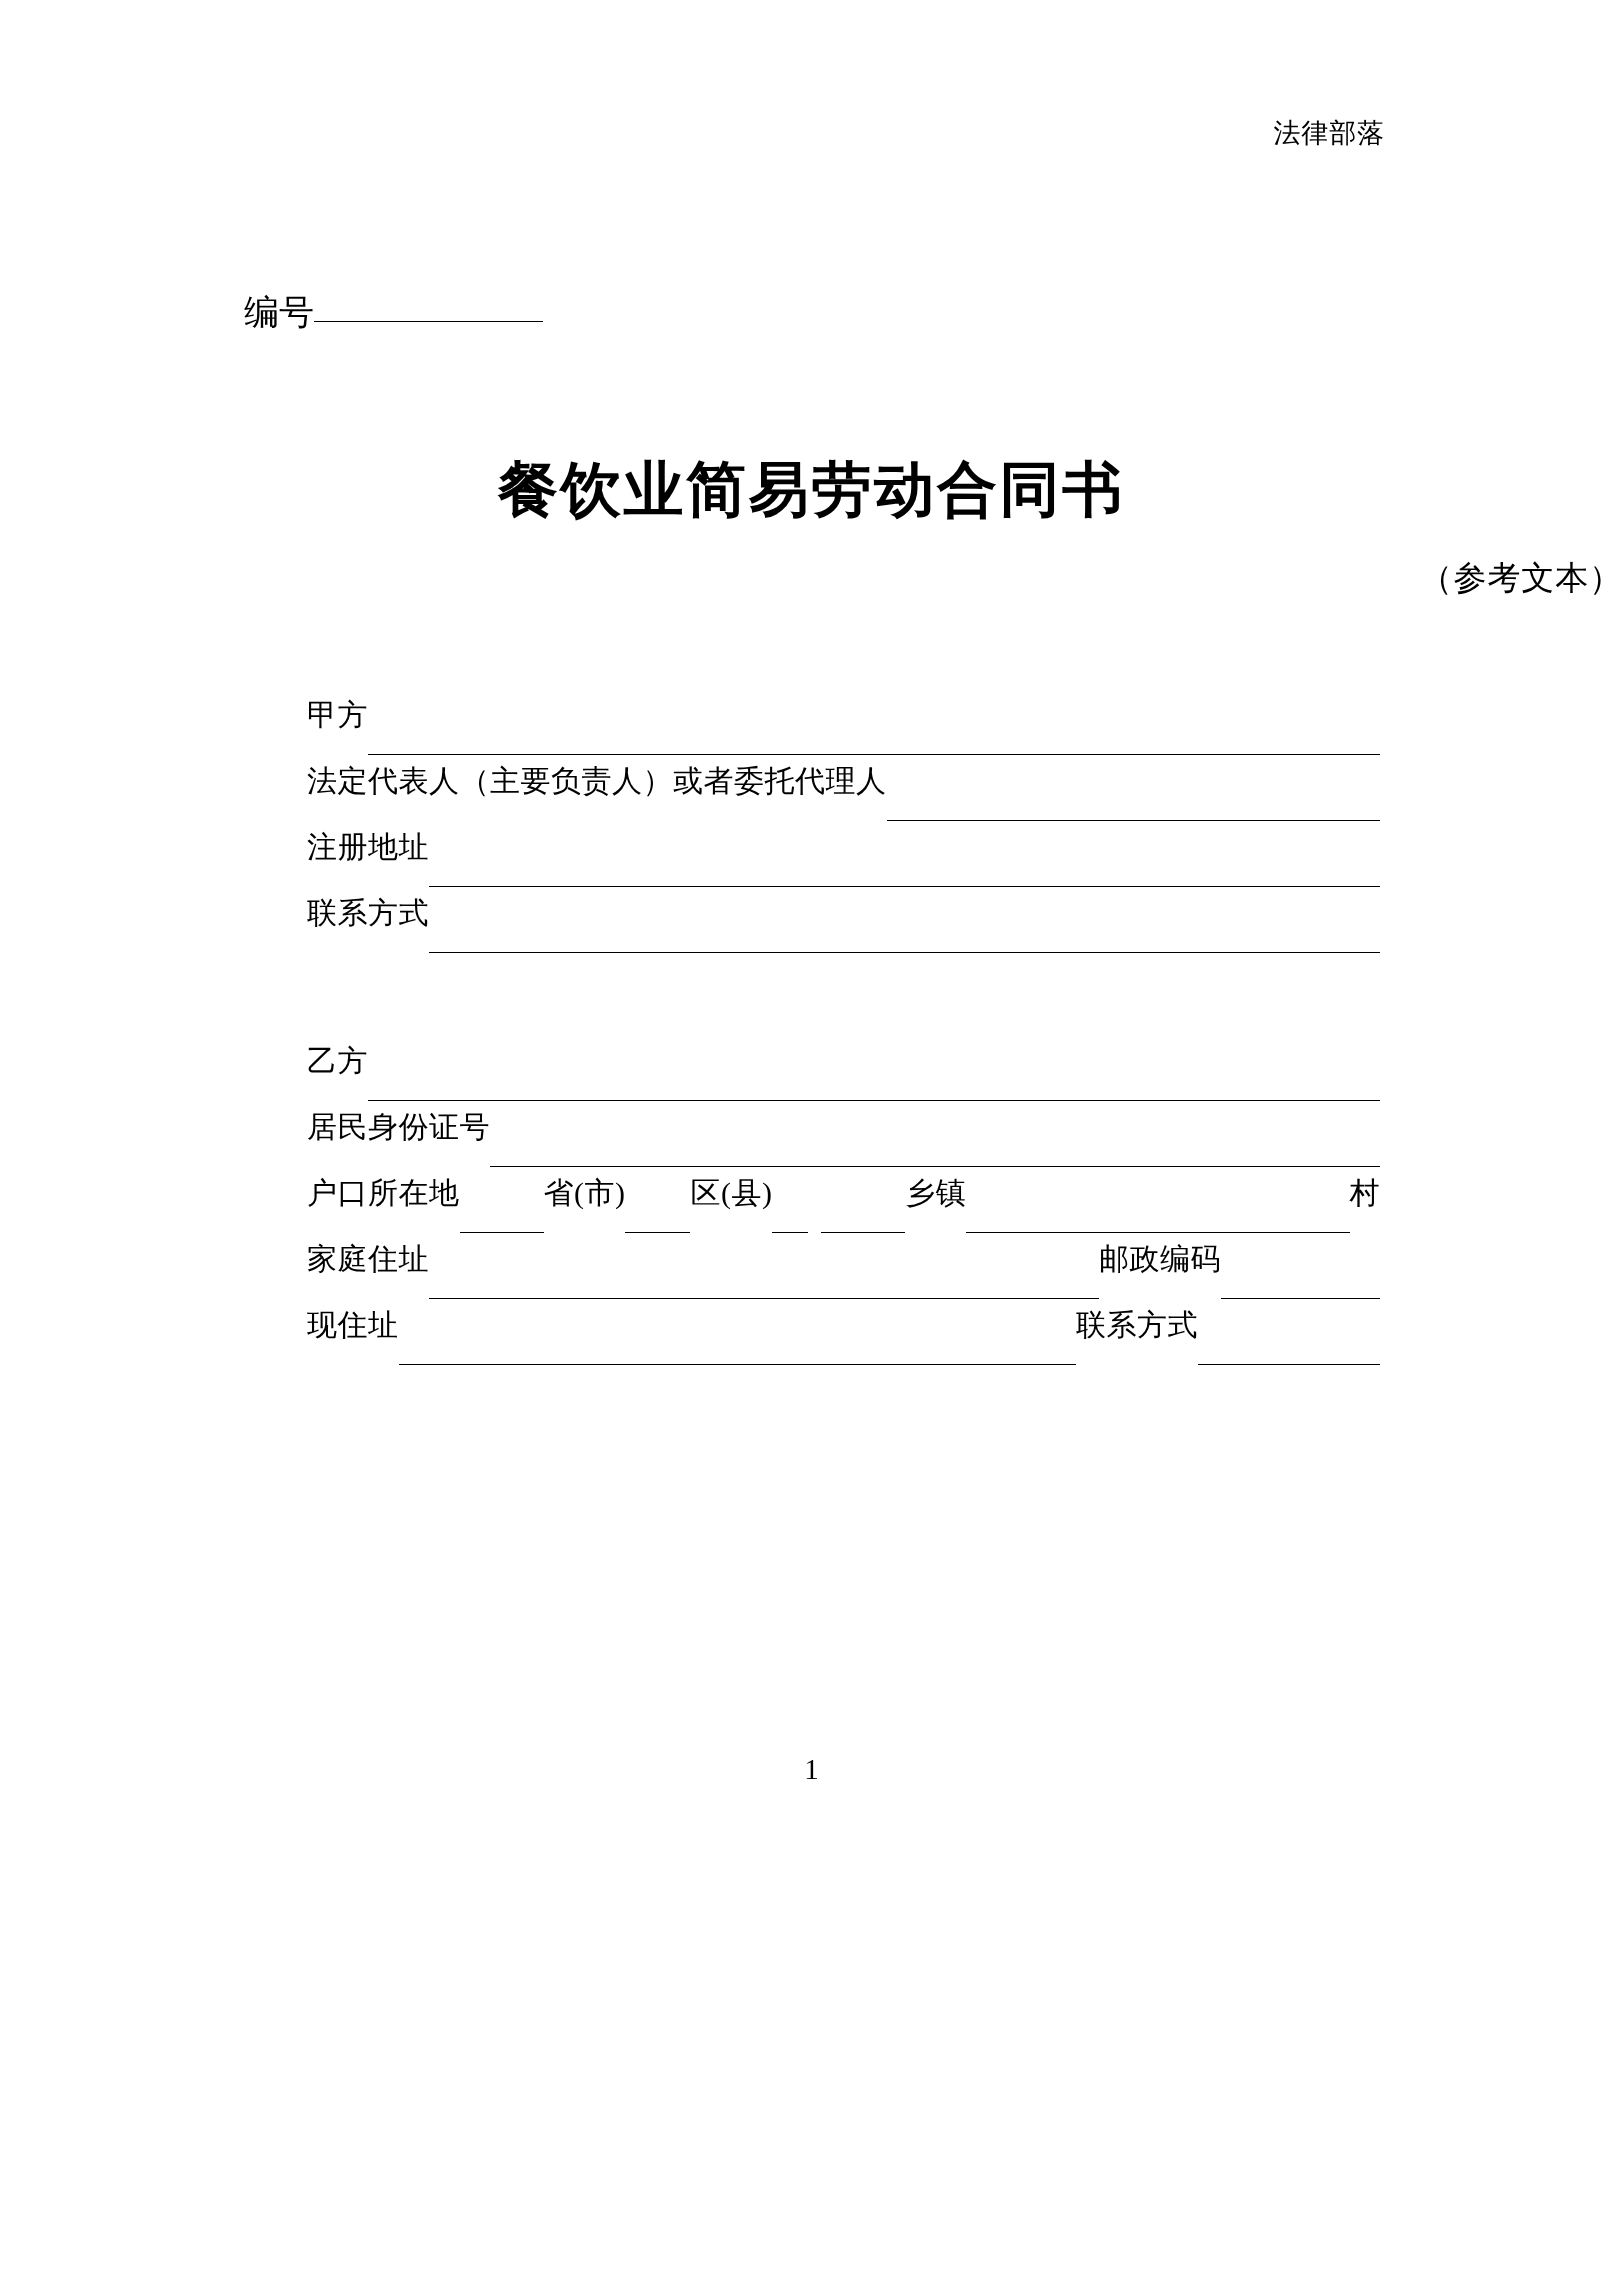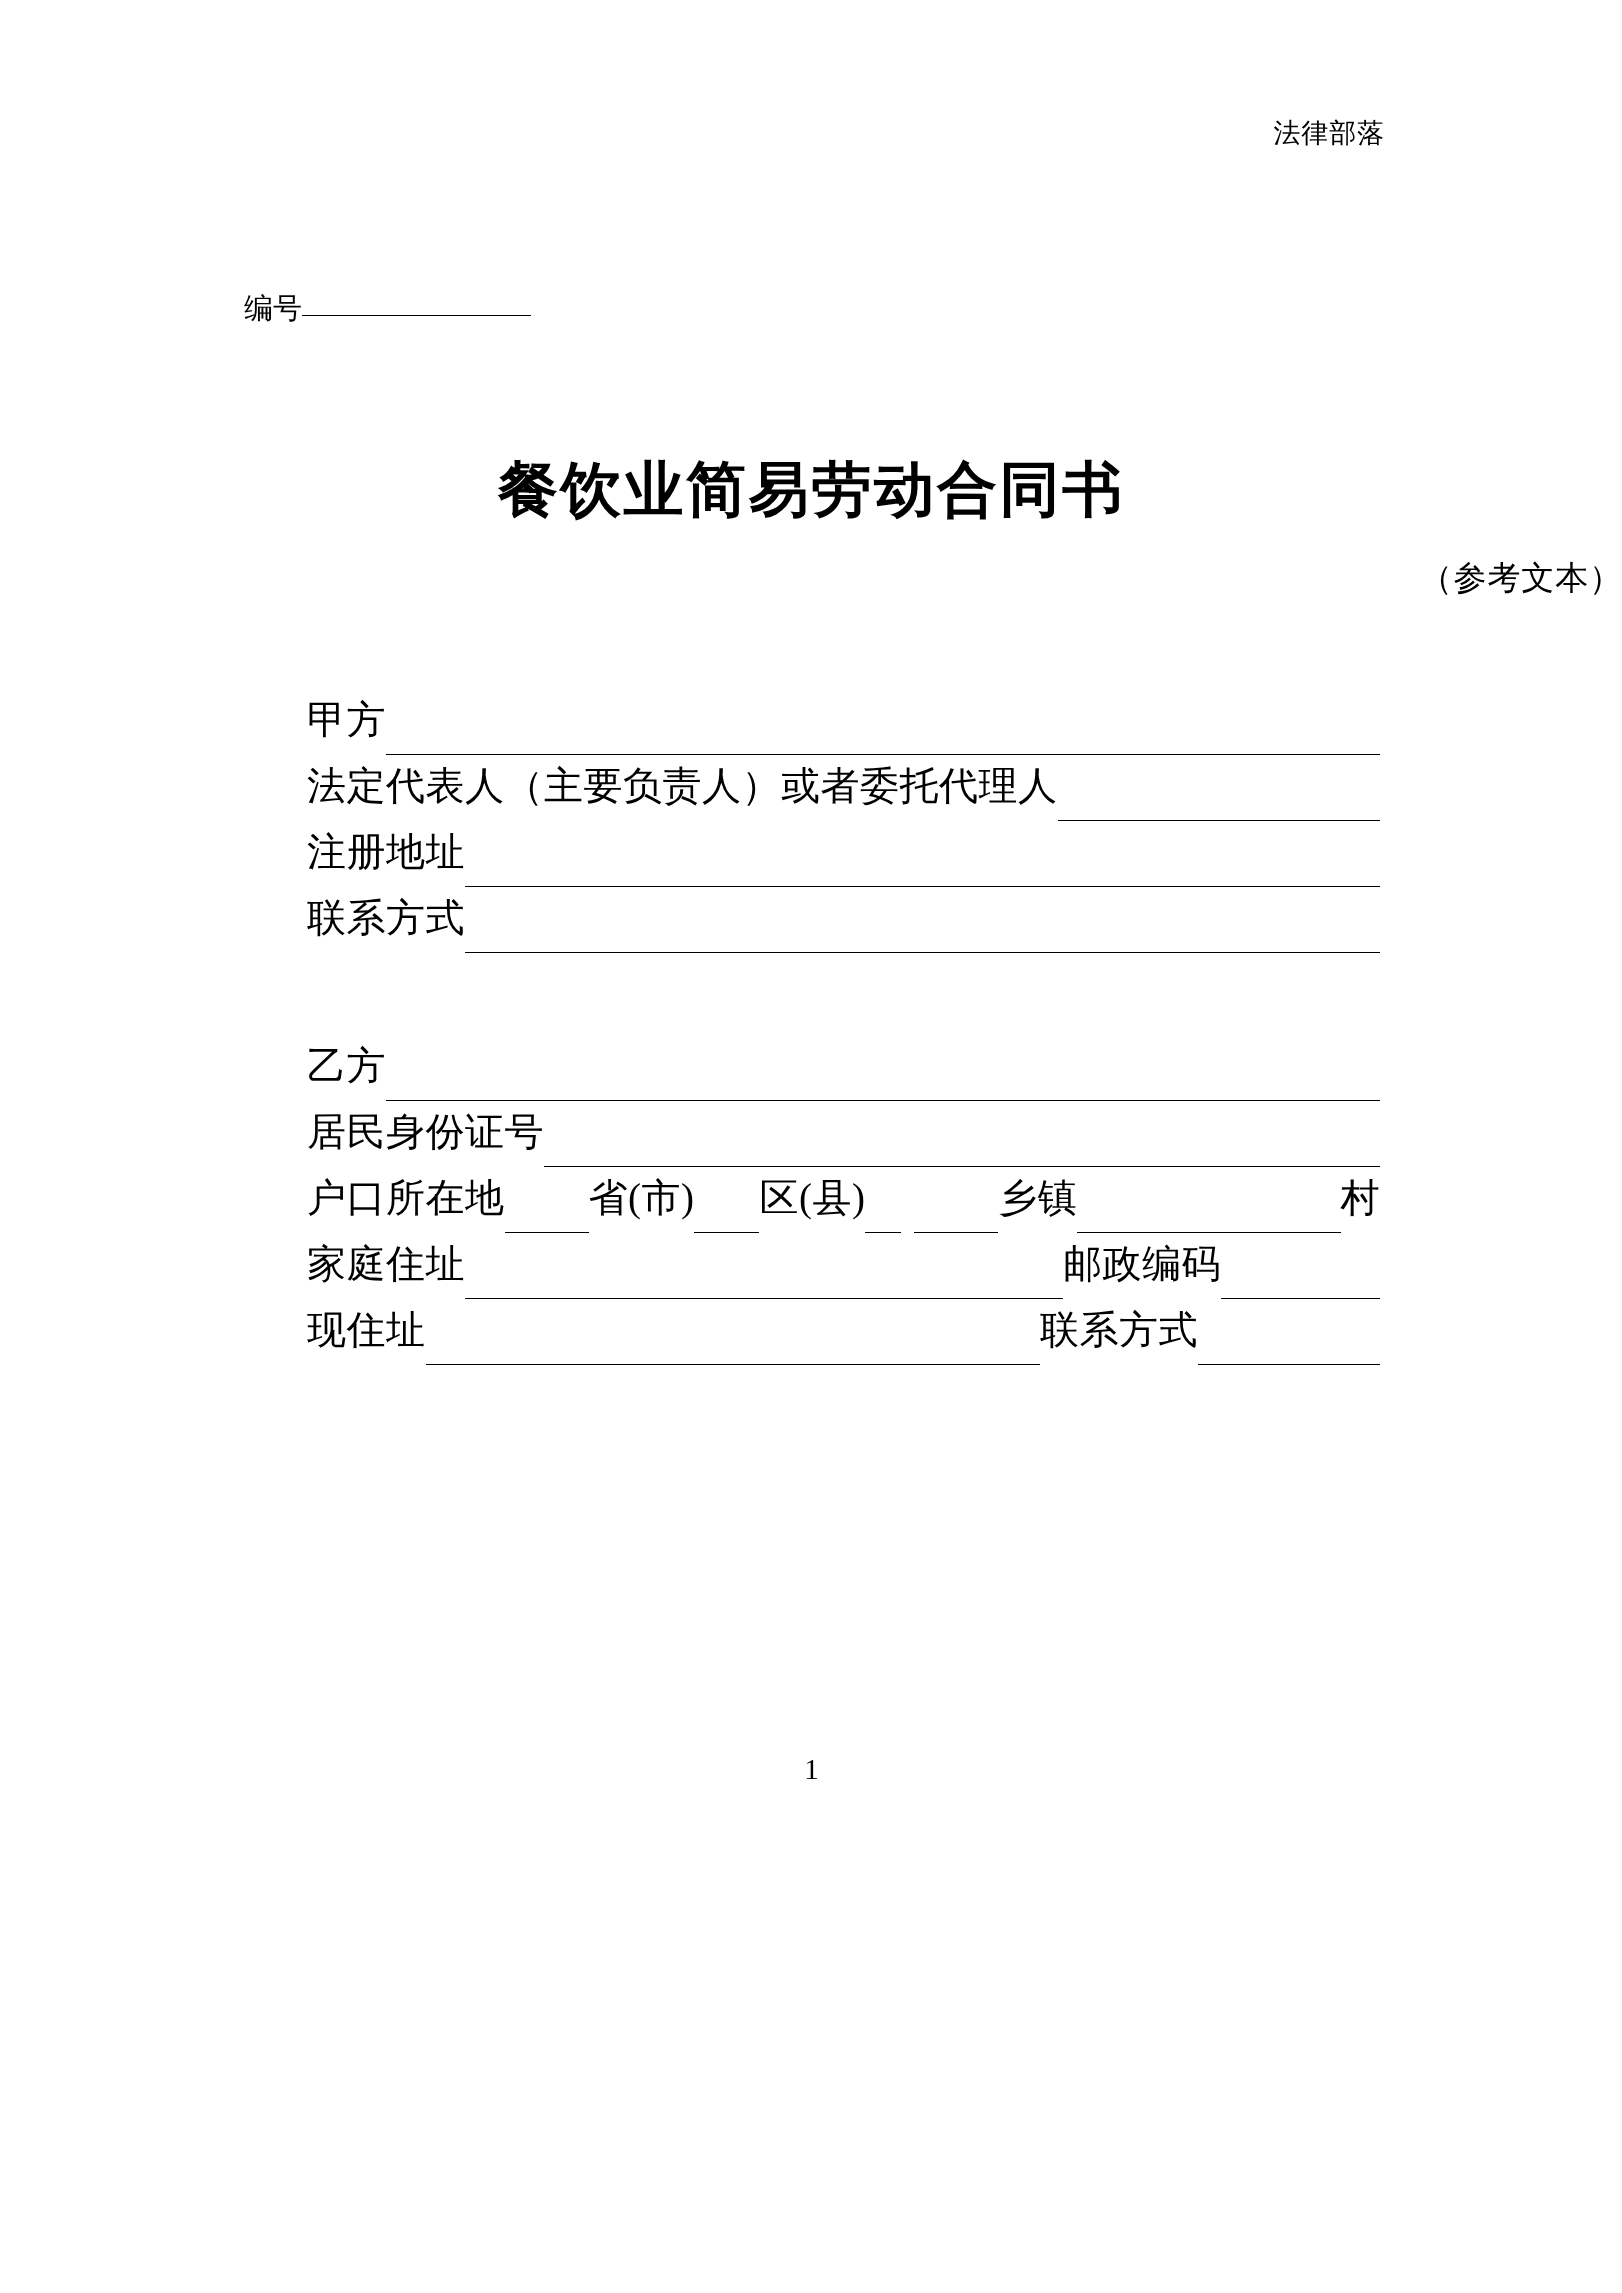--- a/index.html
+++ b/index.html
@@ -30,21 +30,21 @@
     font-size: 27px;
     letter-spacing: 0.9px;
     white-space: nowrap;
   }
 
   
   .doc-number {
     position: absolute;
     top: 289px;
     left: 244px;
-    font-size: 29px;
+    font-size: 35px;
     white-space: nowrap;
     letter-spacing: 0px;
   }
   .doc-number .blank {
     display: inline-block;
     border-bottom: 1.8px solid #000;
     width: 229px;
     vertical-align: 1.8px;
   }
 
@@ -68,21 +68,21 @@
     text-align: right;
     font-size: 33px;
     letter-spacing: 0.9px;
   }
 
   
   .form-block {
     position: absolute;
     left: 307px;
     width: 1073px;
-    font-size: 39px;
+    font-size: 30px;
     line-height: 1.0;
     text-align: right;
   }
   .block-a { top: 700px; }
   .block-b { top: 1046px; }
 
   .form-line {
     position: relative;
     height: 66px;
     white-space: nowrap;

